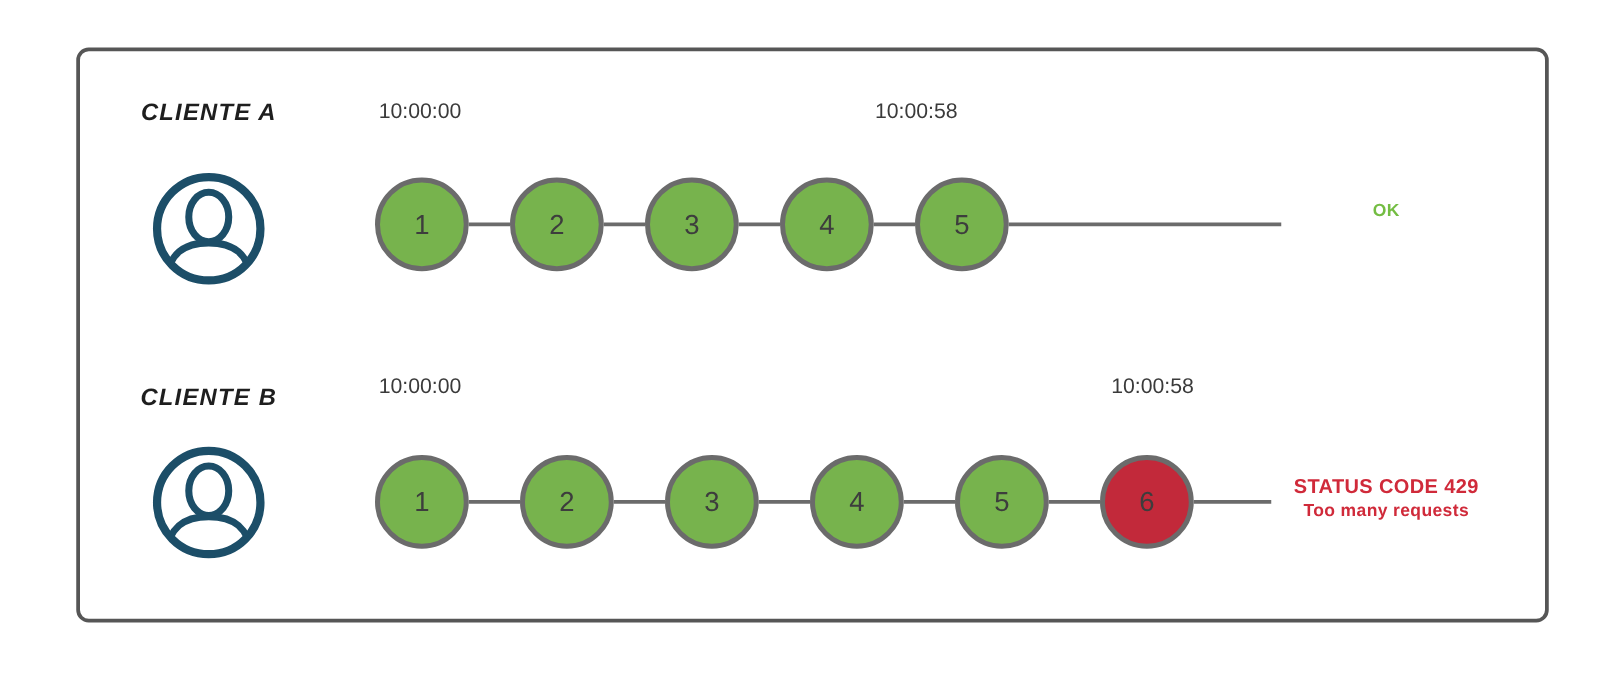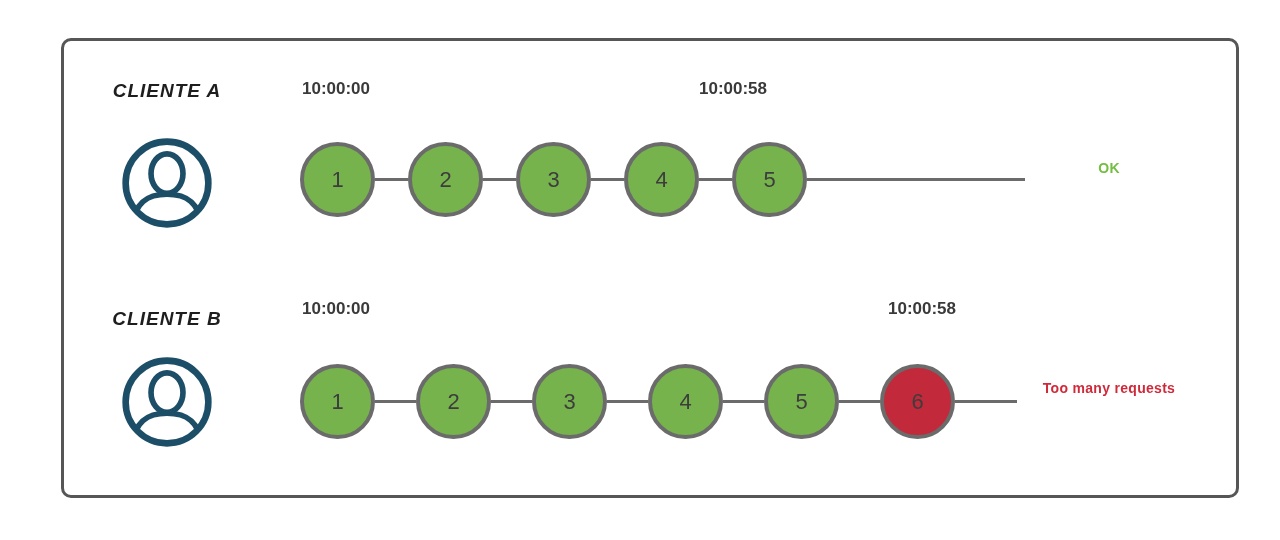--- a/index.html
+++ b/index.html
@@ -21,21 +21,21 @@
          border:3px solid var(--frame-border);border-radius:10px;background:#ffffff;}
   .client-name{position:absolute;transform:translateX(-50%);left:167px;
          font-weight:bold;font-style:italic;font-size:19px;letter-spacing:1px;
          color:var(--client-text);white-space:nowrap;}
   .client-name.row-a{top:80px;}
   .client-name.row-b{top:308px;}
   .avatar{position:absolute;left:120px;width:94px;height:94px;color:var(--avatar);}
   .avatar.row-a{top:136px;}
   .avatar.row-b{top:355px;}
   .timestamp{position:absolute;transform:translateX(-50%);
-         font-weight:bold;font-size:17px;color:var(--timestamp-text);white-space:nowrap;}
+         font-weight:normal;font-size:17px;color:var(--timestamp-text);white-space:nowrap;}
   .timestamp.a-start{left:336px;top:79px;}
   .timestamp.a-end{left:733px;top:79px;}
   .timestamp.b-start{left:336px;top:299px;}
   .timestamp.b-end{left:922px;top:299px;}
   .timeline{position:absolute;left:300px;display:flex;align-items:center;}
   .timeline.row-a{top:142px;}
   .timeline.row-b{top:364px;}
   .circle{width:75px;height:75px;border-radius:50%;border:4px solid var(--line);
          box-sizing:border-box;display:flex;align-items:center;justify-content:center;
          font-size:22px;color:var(--number-text);flex:none;}
@@ -119,15 +119,16 @@
       <div class="circle ok">3</div>
       <span class="connector"></span>
       <div class="circle ok">4</div>
       <span class="connector"></span>
       <div class="circle ok">5</div>
       <span class="connector"></span>
       <div class="circle blocked">6</div>
       <span class="connector trail"></span>
     </div>
   <div class="status row-b error">
+    <div class="code">STATUS CODE 429</div>
     <div class="msg">Too many requests</div>
   </div>
 </div>
 
 </body></html>

